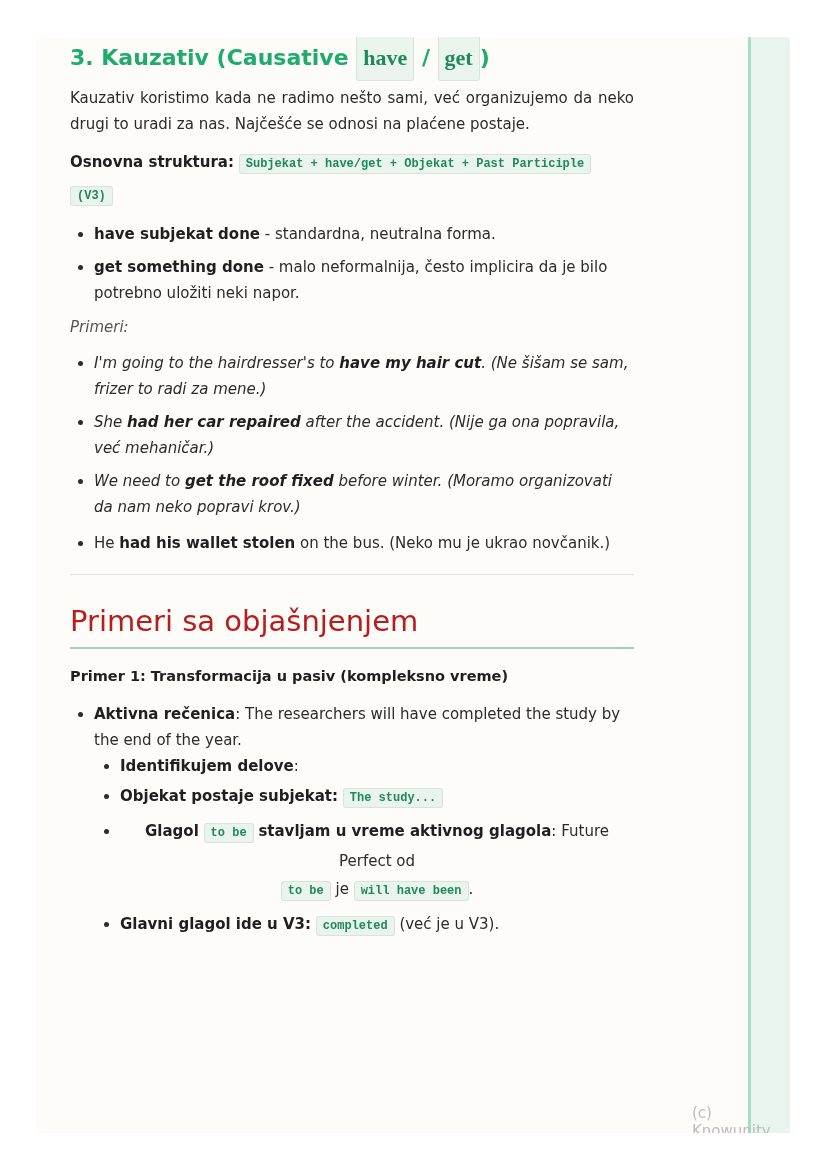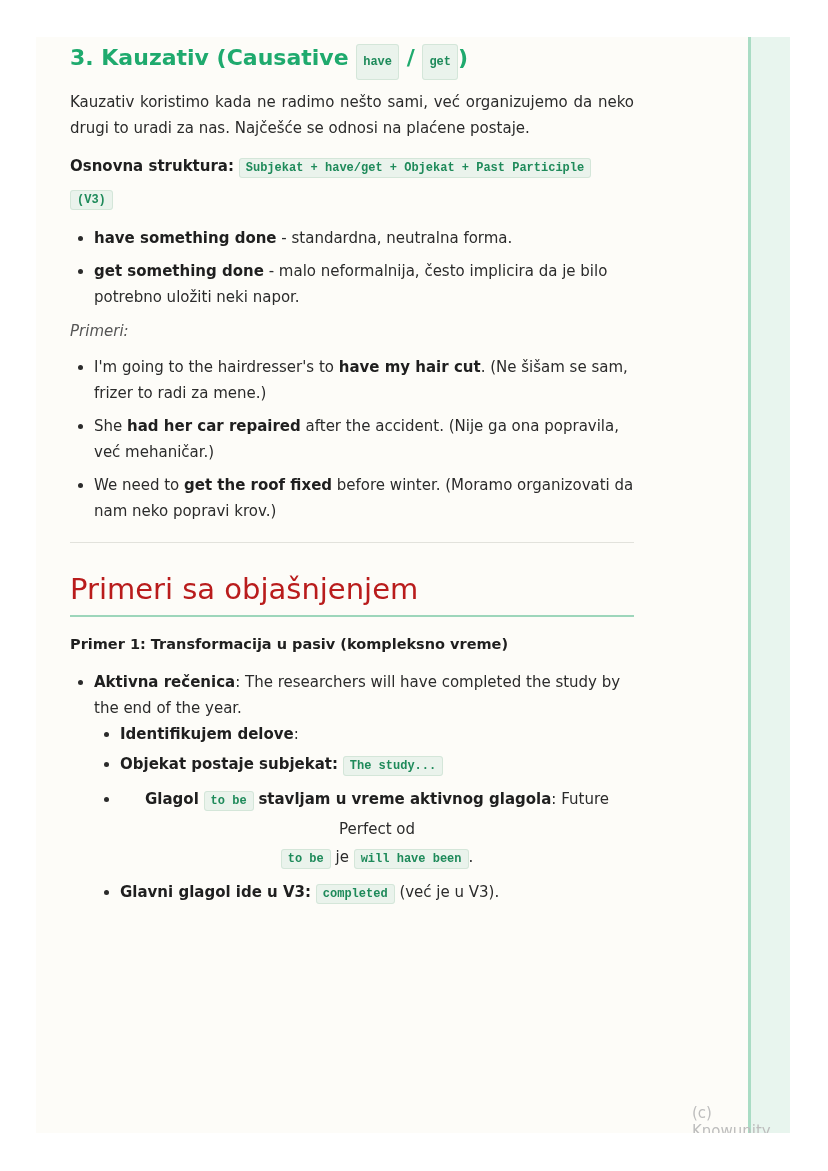--- a/index.html
+++ b/index.html
@@ -27,21 +27,21 @@
     margin: 24px 0 0 0; font-size: 29px; font-weight: normal; color: #b91c1c;
     line-height: 44px; padding-bottom: 4px; border-bottom: 2px solid #9dd6bb;
   }
   p { margin: 0; }
   .just { text-align: justify; }
   code {
     font-family: "Liberation Mono", monospace; font-weight: bold; color: #1e8a5a;
     background: #eaf3ec; border: 1px solid #d4e6d9; border-radius: 3px;
     padding: 2px 6px; font-size: 12px;
   }
-  h2 code { font-size: 12px; padding: 10px 6px; }
+  h2 code { font-size: 22px; padding: 10px 6px; font-family: Liberation Serif, serif; }
   b { font-weight: bold; color: #1f1f1f; }
   i { color: #555; }
   ul { margin: 0; padding-left: 24px; }
   ul li { margin-bottom: 7px; }
   ul.disc { list-style: disc; }
   ul.circle { list-style: circle; padding-left: 26px; margin-top: 2px; }
   ul.inner { padding-left: 26px; margin-top: 0; }
   ul.inner > li { margin-bottom: 4px; }
   ul.circle > li { margin-bottom: 4px; }
   hr.div { border: none; border-top: 1px solid #e2e2dc; margin: 18px 0 0 0; }
@@ -63,33 +63,36 @@
 
     <p class="just" style="margin-top:8px;">Kauzativ koristimo kada ne radimo nešto sami, već organizujemo da neko drugi to uradi za nas. Najčešće se odnosi na plaćene postaje.</p>
 
     <p style="margin-top:10px; line-height:30px;">
       <span class="strong-label">Osnovna struktura:</span>
       <code>Subjekat + have/get + Objekat + Past Participle</code><br>
       <code>(V3)</code>
     </p>
 
     <ul class="disc" style="margin-top:10px;">
-      <li><b>have something done</b><span> - standardna, neutralna forma.</span></li>
+      <li><b>have subjekat done</b><span> - standardna, neutralna forma.</span></li>
       <li><b>get something done</b><span> - malo neformalnija, često implicira da je bilo potrebno uložiti neki napor.</span></li>
     </ul>
 
     <p style="margin-top:8px;"><i>Primeri:</i></p>
 
-    <ul class="disc" style="margin-top:10px;">
+    <ul class="disc" style="margin-top:10px;font-style:italic;">
       <li><span>I'm going to the hairdresser's to </span><b>have my hair cut</b><span>. (Ne šišam se sam, frizer to radi za mene.)</span></li>
       <li><span>She </span><b>had her car repaired</b><span> after the accident. (Nije ga ona popravila, već mehaničar.)</span></li>
       <li><span>We need to </span><b>get the roof fixed</b><span> before winter. (Moramo organizovati da nam neko popravi krov.)</span></li>
     </ul>
 
 
+    <ul class="disc" style="margin-top:10px;">
+      <li><span>He </span><b>had his wallet stolen</b><span> on the bus. (Neko mu je ukrao novčanik.)</span></li>
+    </ul>
 
     <hr class="div">
 
     <h1 class="sec">Primeri sa objašnjenjem</h1>
 
     <p style="margin-top:14px; font-weight:bold; color:#1f1f1f; font-size:14.5px;">Primer 1: Transformacija u pasiv (kompleksno vreme)</p>
 
     <ul class="disc" style="margin-top:12px;">
       <li style="margin-bottom:0;">
         <b>Aktivna rečenica</b><span>: The researchers will have completed the study by the end of the year.</span>

